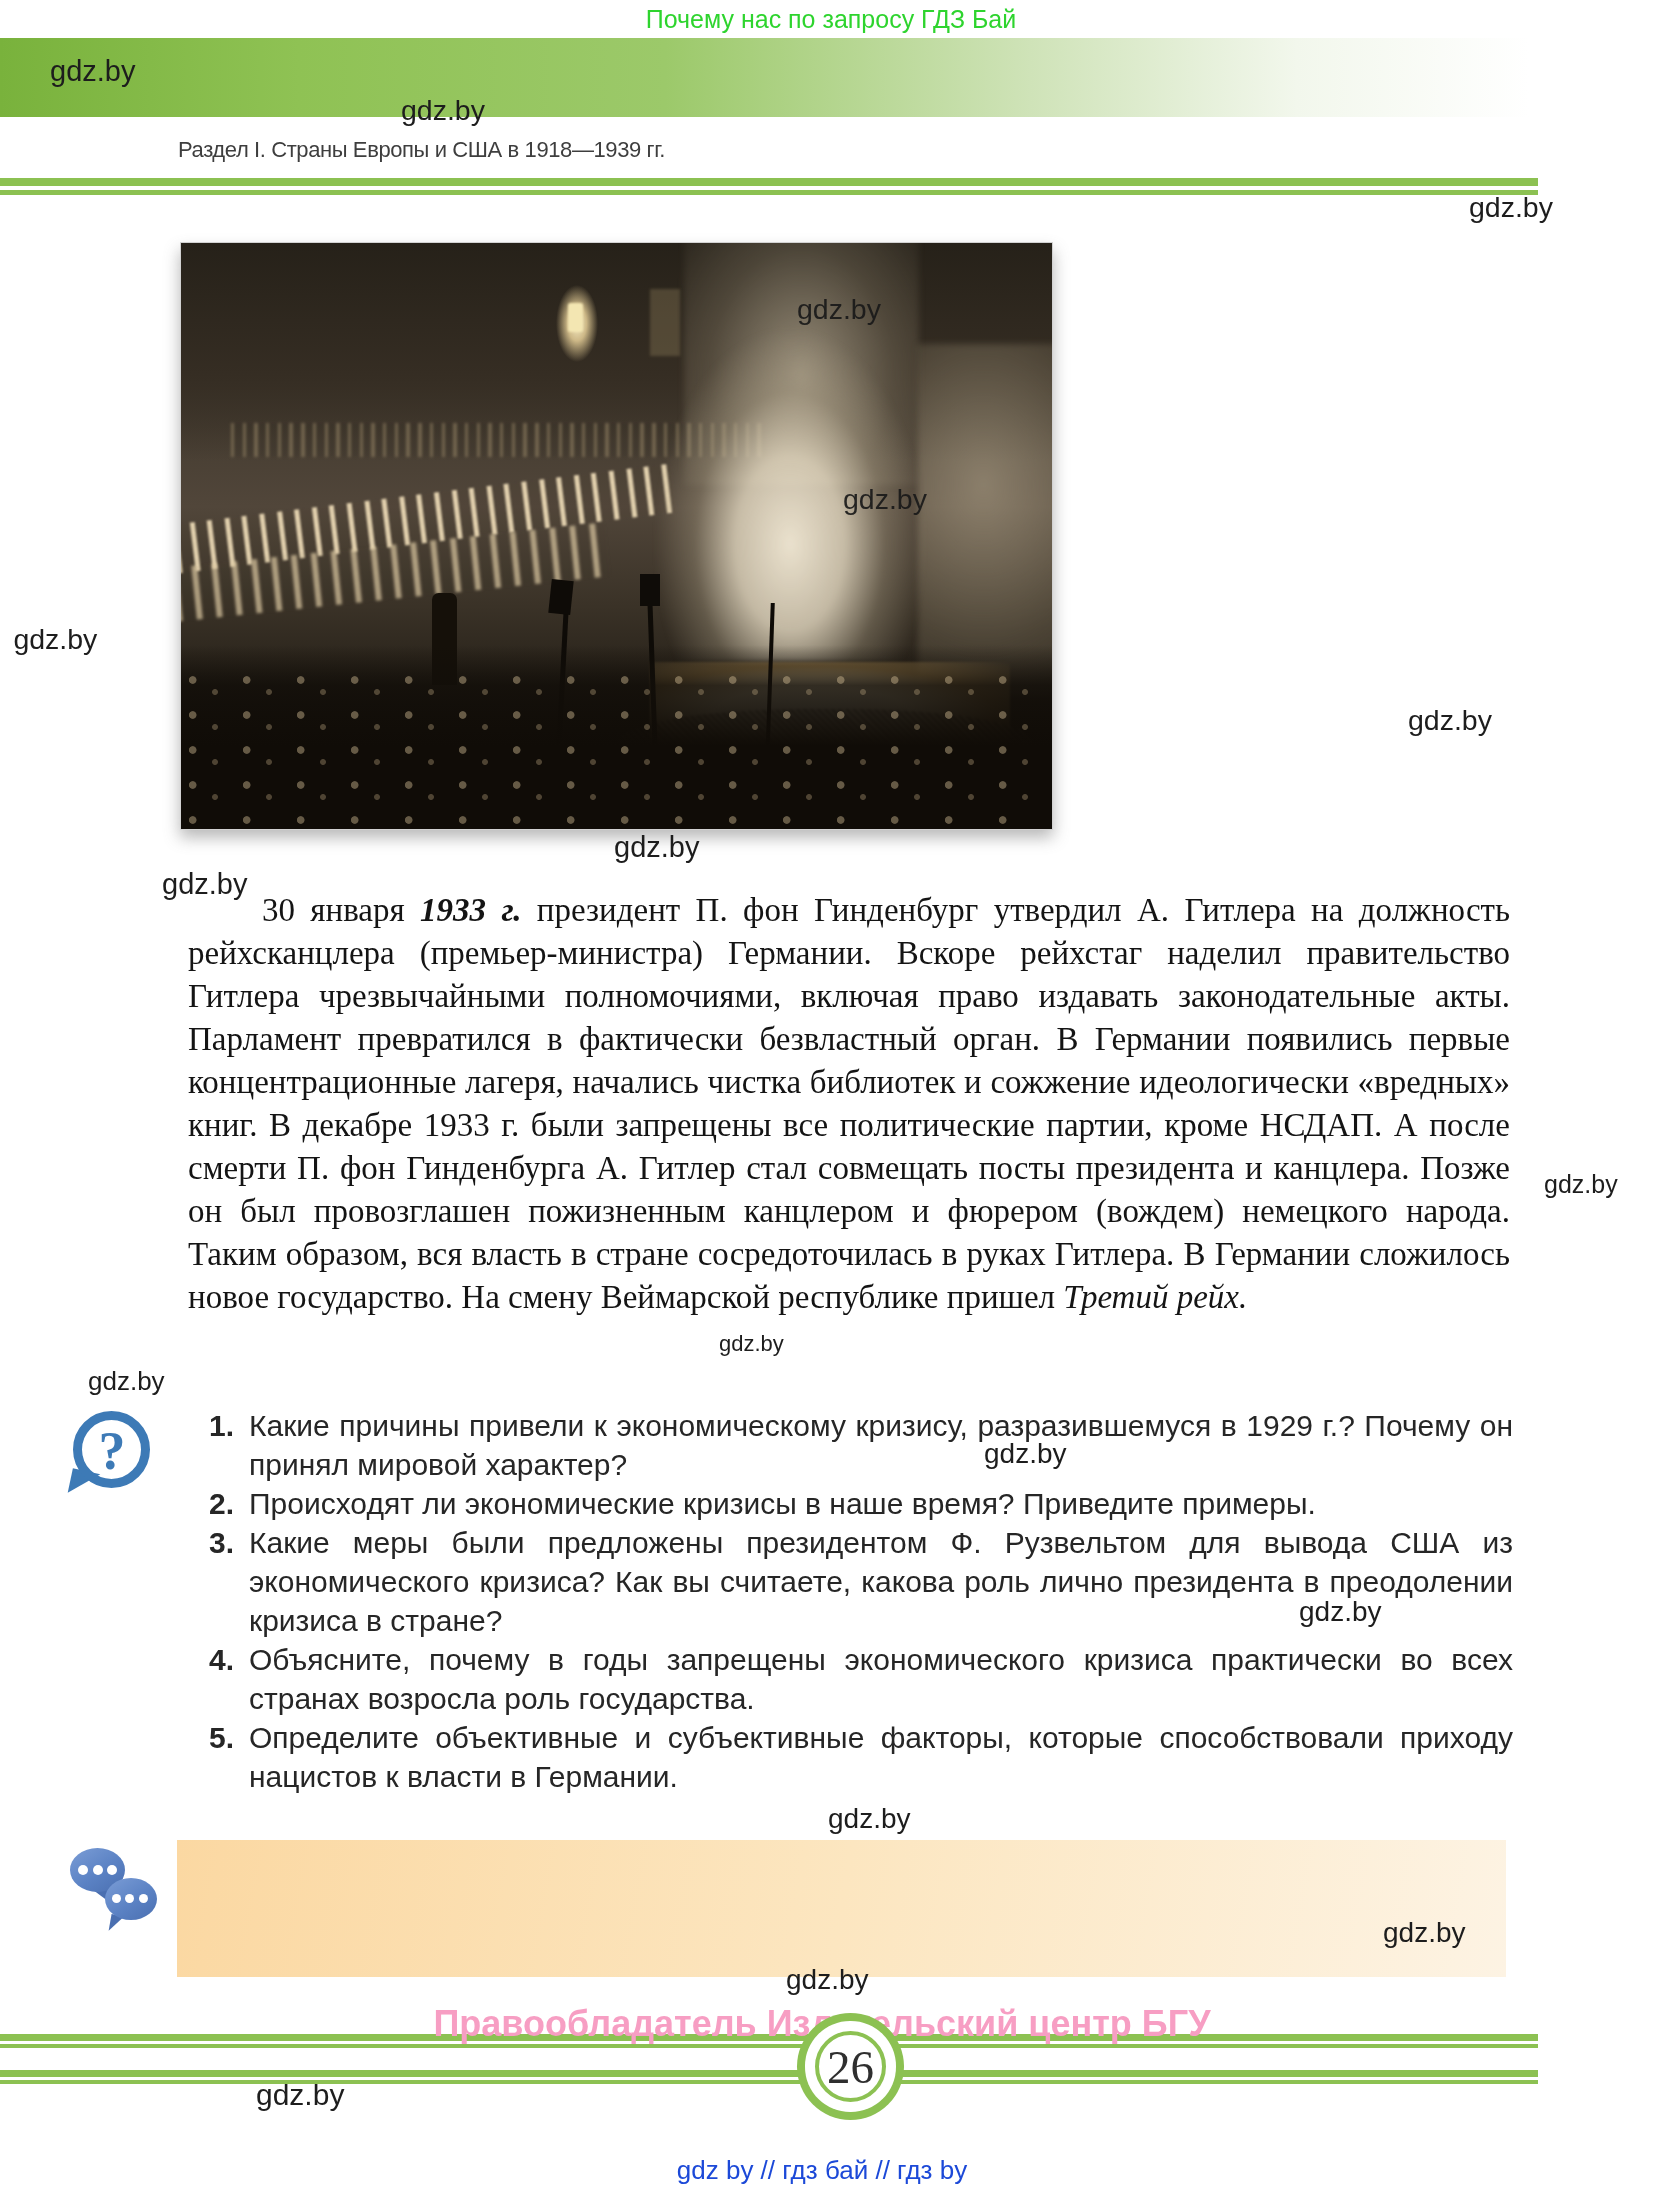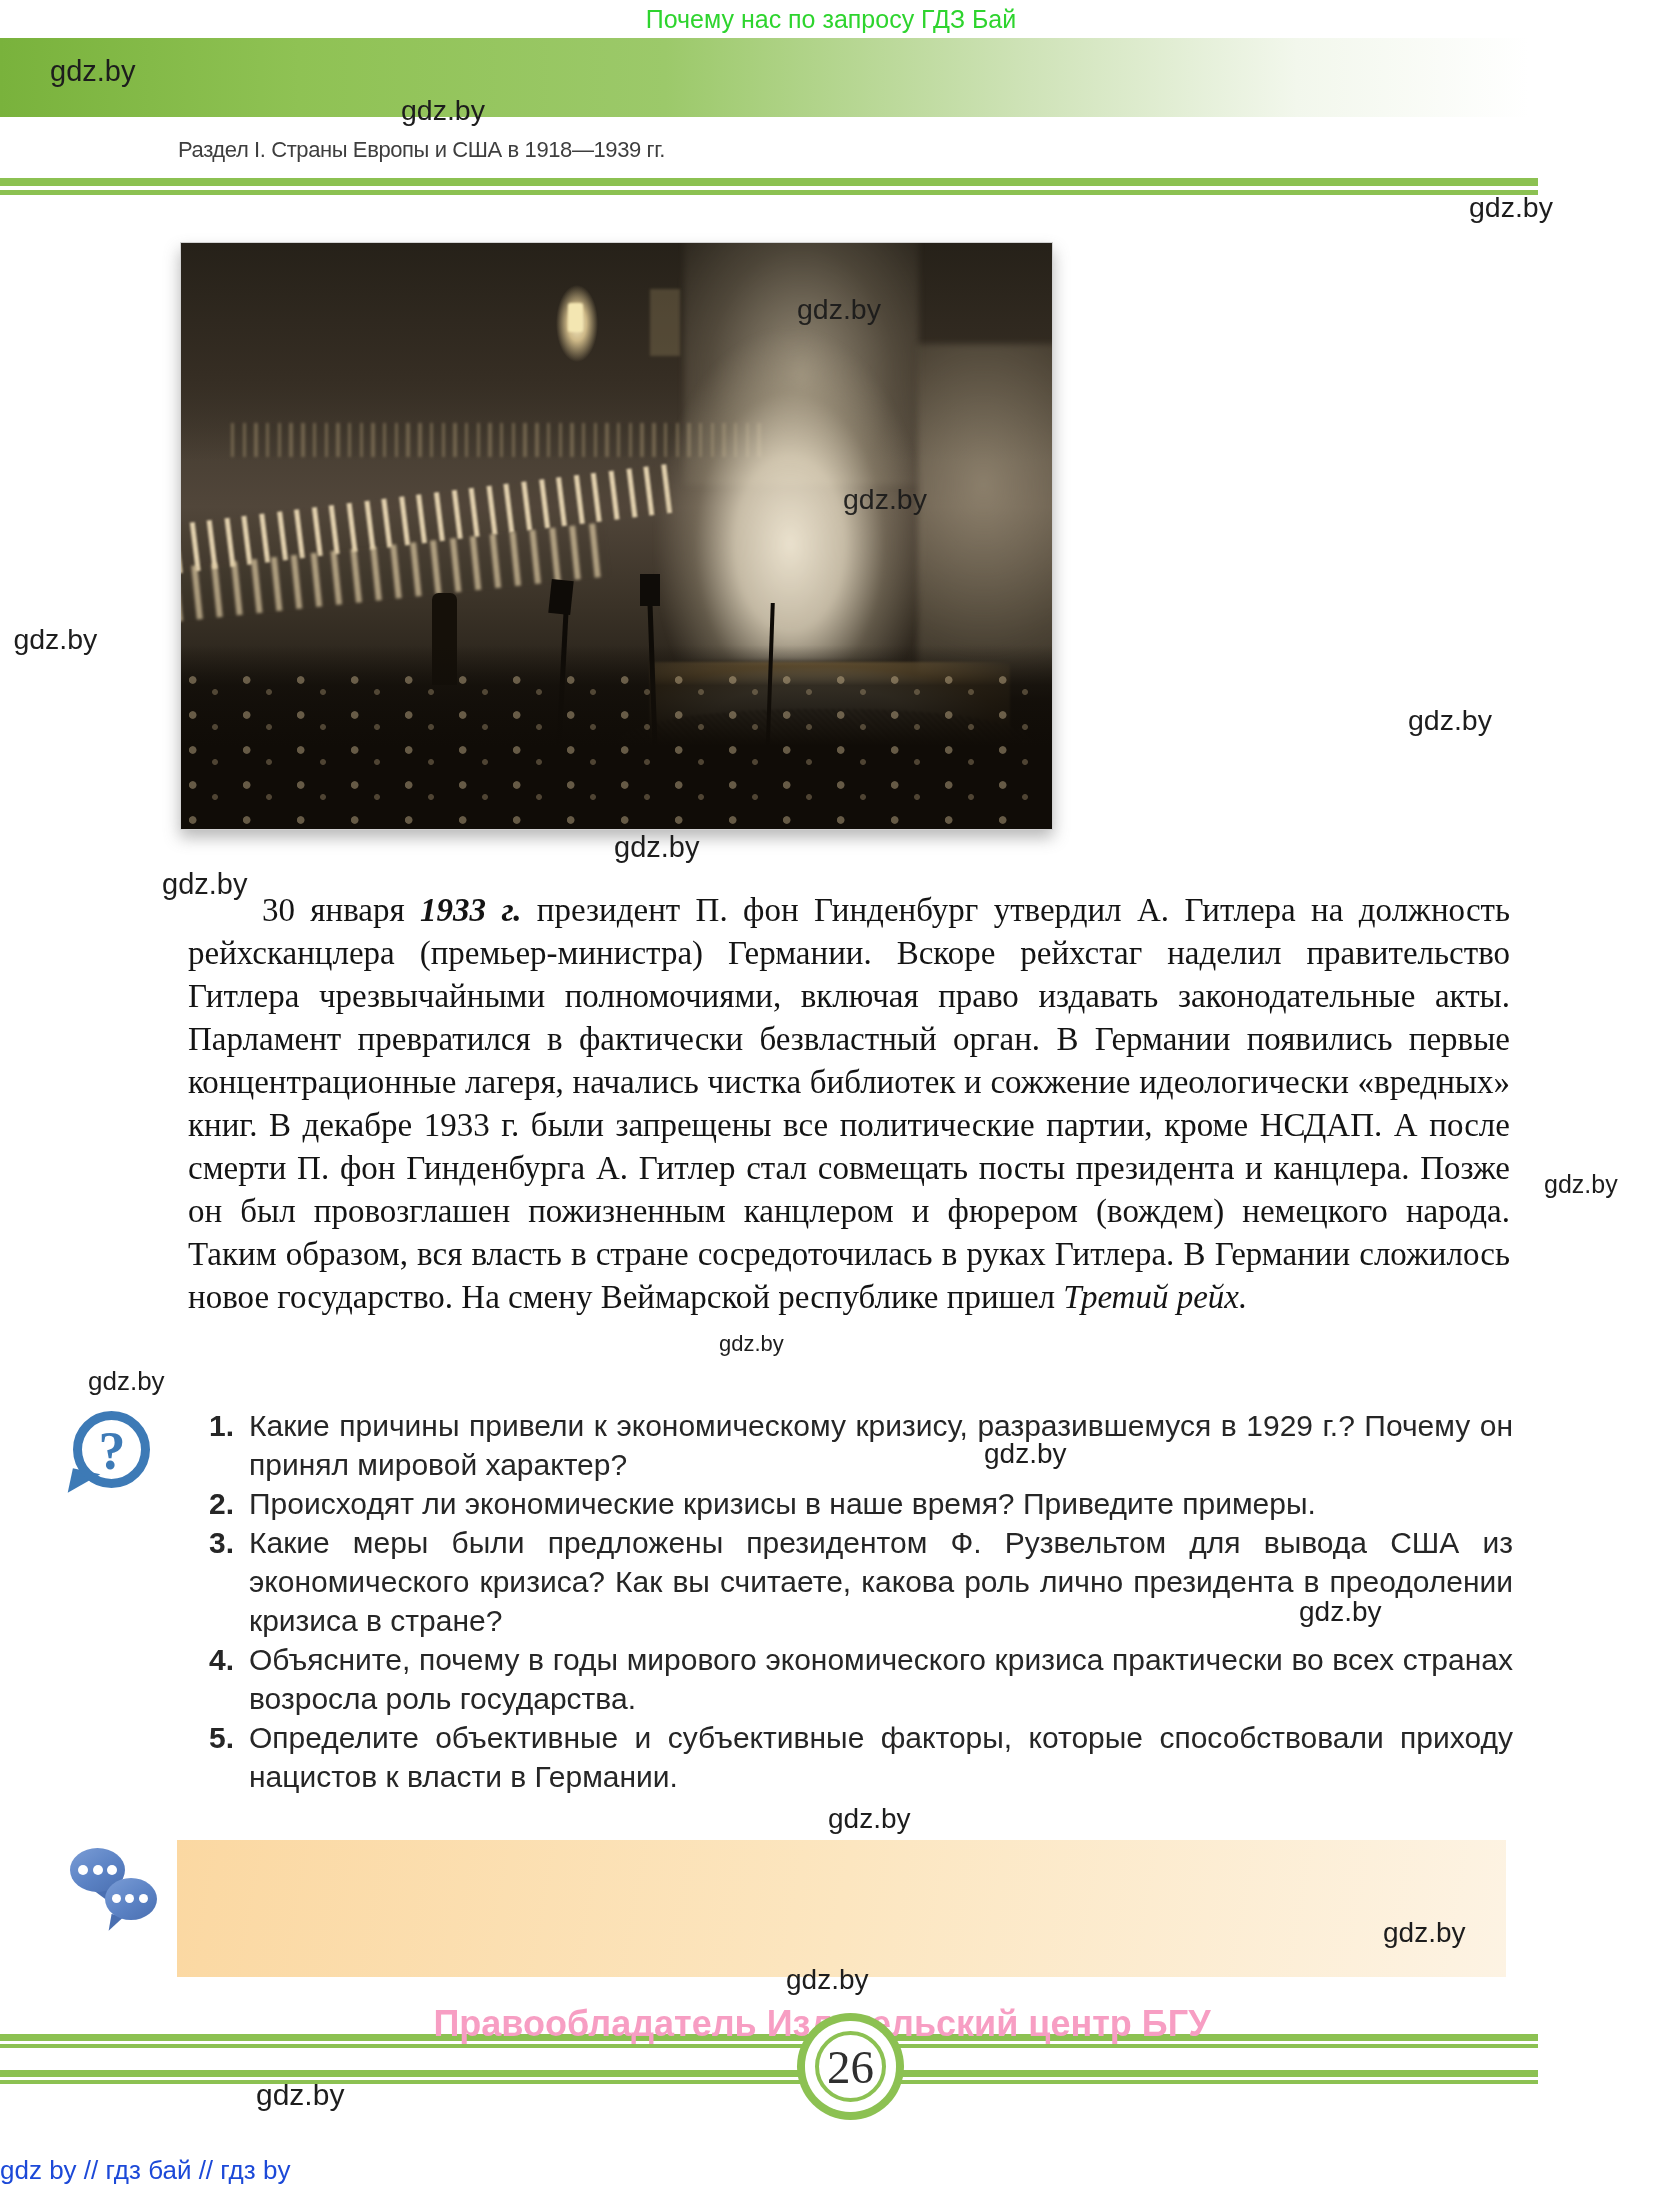--- a/index.html
+++ b/index.html
@@ -115,21 +115,21 @@
   .fl3{top:2070px;height:6.7px;} .fl4{top:2080px;height:4.2px;}
   .copyright{position:absolute;left:0;top:2003px;width:1644px;text-align:center;
              font-size:36px;font-weight:bold;color:#f79ec3;z-index:3;}
   .badge{position:absolute;left:797px;top:2013px;width:107px;height:107px;z-index:4;}
   .badge div{position:absolute;}
   .b-outer{inset:0;border-radius:50%;background:#8cc152;}
   .b-white{inset:8.4px;border-radius:50%;background:#fff;}
   .b-ring{inset:17.6px;border-radius:50%;border:4.2px solid #8cc152;background:#fff;box-sizing:border-box;}
   .b-num{inset:0;display:flex;align-items:center;justify-content:center;
          font-family:"Liberation Serif",serif;font-size:47px;color:#2f2f2f;padding-top:1.7px;}
-  .links{position:absolute;left:0;top:2155px;width:1644px;
+  .links{position:absolute;left:0;top:2155px;width:1644px;text-align:center;
          font-size:26px;color:#1c49d8;}
 </style>
 </head>
 <body>
 
 <div class="page">
 
   <div class="top-banner">Почему нас по запросу ГДЗ Бай</div>
 
   <div class="green-bar">
@@ -195,21 +195,21 @@
     <div class="q-row">
       <span class="q-num">2.</span>
       <div class="q-text">Происходят ли экономические кризисы в наше время? Приведите примеры.</div>
     </div>
     <div class="q-row">
       <span class="q-num">3.</span>
       <div class="q-text">Какие меры были предложены президентом Ф. Рузвельтом для вывода США из экономического кризиса? Как вы считаете, какова роль лично президента в преодолении кризиса в стране?</div>
     </div>
     <div class="q-row">
       <span class="q-num">4.</span>
-      <div class="q-text">Объясните, почему в годы мирового экономического кризиса практически во всех странах возросла роль государства.</div>
+      <div class="q-text">Объясните, почему в годы запрещены экономического кризиса практически во всех странах возросла роль государства.</div>
     </div>
     <div class="q-row">
       <span class="q-num">5.</span>
       <div class="q-text">Определите объективные и субъективные факторы, которые способствовали приходу нацистов к власти в Германии.</div>
     </div>
   </div>
 
   <span class="wm" style="left:984px;top:1438px;font-size:28px;">gdz.by</span>
   <span class="wm" style="left:1299px;top:1596px;font-size:28px;">gdz.by</span>
   <span class="wm" style="left:828px;top:1803px;font-size:28px;">gdz.by</span>

